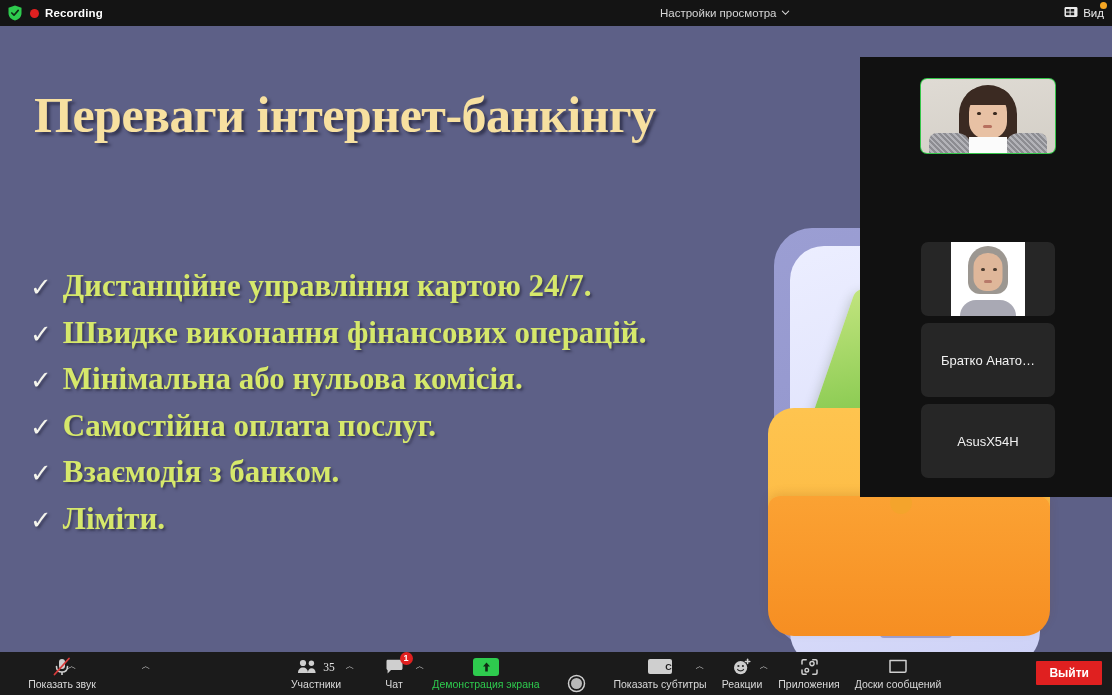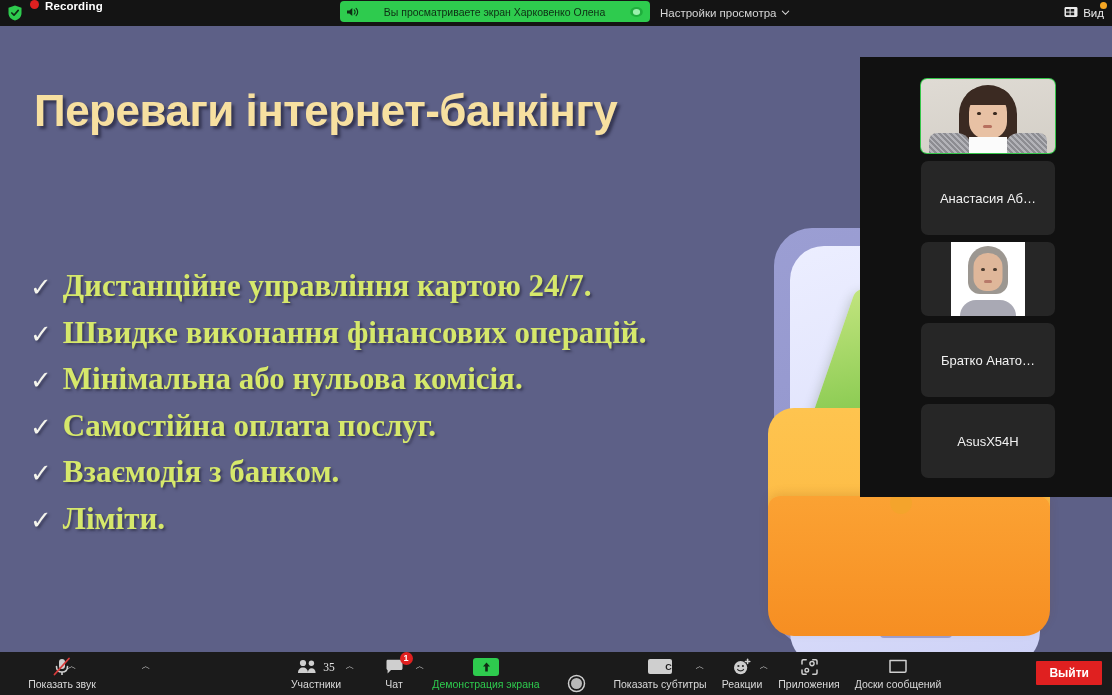--- a/index.html
+++ b/index.html
@@ -23,21 +23,21 @@
     display: flex; align-items: center;
   }
   .shield-badge {
     position: absolute; left: 6px; top: 4px;
     width: 18px; height: 18px;
     display: flex; align-items: center; justify-content: center;
   }
   .shield-badge svg { display: block; }
   .rec-group {
     position: absolute; left: 30px; top: 0; height: 26px;
-    display: flex; gap: 6px;
+    display: flex; align-items: center; gap: 6px;
   }
   .rec-dot { width: 9px; height: 9px; border-radius: 50%; background: #e02020; }
   .rec-label { color: #ffffff; font-size: 11.5px; font-weight: bold; letter-spacing: .1px; }
 
   .share-banner {
     position: absolute; left: 340px; top: 1px;
     width: 310px; height: 21px;
     background: #2ecb4e; border-radius: 4px;
     display: flex; align-items: center; padding: 0 6px;
   }
@@ -68,23 +68,23 @@
 
   
   .stage {
     position: absolute; top: 26px; left: 0;
     width: 1112px; height: 626px;
     background: #5d6087;
     overflow: hidden;
   }
   .slide-title {
     position: absolute; left: 34px; top: 60px;
-    font-family: Liberation Sans, sans-serif;
+    font-family: Liberation Serif, serif;
     font-weight: bold;
-    font-size: 44px;
+    font-size: 50px;
     color: #f7e0a0;
     white-space: nowrap;
     letter-spacing: -0.5px;
     text-shadow: 3px 3px 3px rgba(20,20,40,.55);
   }
   .bullets {
     position: absolute; left: 30px; top: 240px;
     width: 760px;
   }
   .bullet {
@@ -290,36 +290,20 @@
         <path d="M9 1.5 L15.5 3.8 V9 C15.5 13 12.6 15.6 9 16.5 C5.4 15.6 2.5 13 2.5 9 V3.8 Z" fill="#2ecb4e"></path>
         <path d="M5.8 9 L8 11.2 L12.2 6.4" fill="none" stroke="#0f2b14" stroke-width="1.7" stroke-linecap="round" stroke-linejoin="round"></path>
       </svg>
     </div>
 
     <div class="rec-group">
       <div class="rec-dot"></div>
       <span class="rec-label">Recording</span>
     </div>
 
-    <div class="share-banner">
-      <span class="spk">
-        <svg width="14" height="12" viewBox="0 0 14 12">
-          <path d="M1 4.5 H3.4 L6.3 2 V10 L3.4 7.5 H1 Z" fill="#0e2e14"></path>
-          <path d="M8.2 3.8 C9.4 4.8 9.4 7.2 8.2 8.2" stroke="#0e2e14" stroke-width="1.1" fill="none" stroke-linecap="round"></path>
-          <path d="M10.1 2.3 C12.2 4.1 12.2 7.9 10.1 9.7" stroke="#0e2e14" stroke-width="1.1" fill="none" stroke-linecap="round"></path>
-        </svg>
-      </span>
-      <span class="txt">Вы просматриваете экран Харковенко Олена</span>
-      <span class="pause">
-        <svg width="15" height="14" viewBox="0 0 15 14">
-          <ellipse cx="7.5" cy="7" rx="6.3" ry="5" fill="#1fae3c"></ellipse>
-          <ellipse cx="7.5" cy="7" rx="3.6" ry="2.9" fill="#9bf0ad"></ellipse>
-        </svg>
-      </span>
-    </div>
 
     <div class="view-settings">
       <span>Настройки просмотра</span>
       <span>
         <svg class="chev-sm" viewBox="0 0 10 10">
             <path d="M1.5 3.5 L5 7 L8.5 3.5" stroke="#d6d6d6" stroke-width="1.2" fill="none" stroke-linecap="round"></path>
           </svg>
       </span>
     </div>
 
@@ -390,23 +374,20 @@
         <div class="fringe"></div>
         <div class="eye l"></div>
         <div class="eye r"></div>
         <div class="mouth"></div>
         <div class="jacket-l"></div>
         <div class="jacket-r"></div>
         <div class="shirt"></div>
       </div>
     </div>
 
-    <div class="tile t2">
-      <span class="tile-label">Анастасия Аб…</span>
-    </div>
 
     <div class="tile t3">
       <div class="photo">
         <div class="hair"></div>
         <div class="face"></div>
         <div class="eye l"></div>
         <div class="eye r"></div>
         <div class="mouth"></div>
         <div class="body"></div>
       </div>

